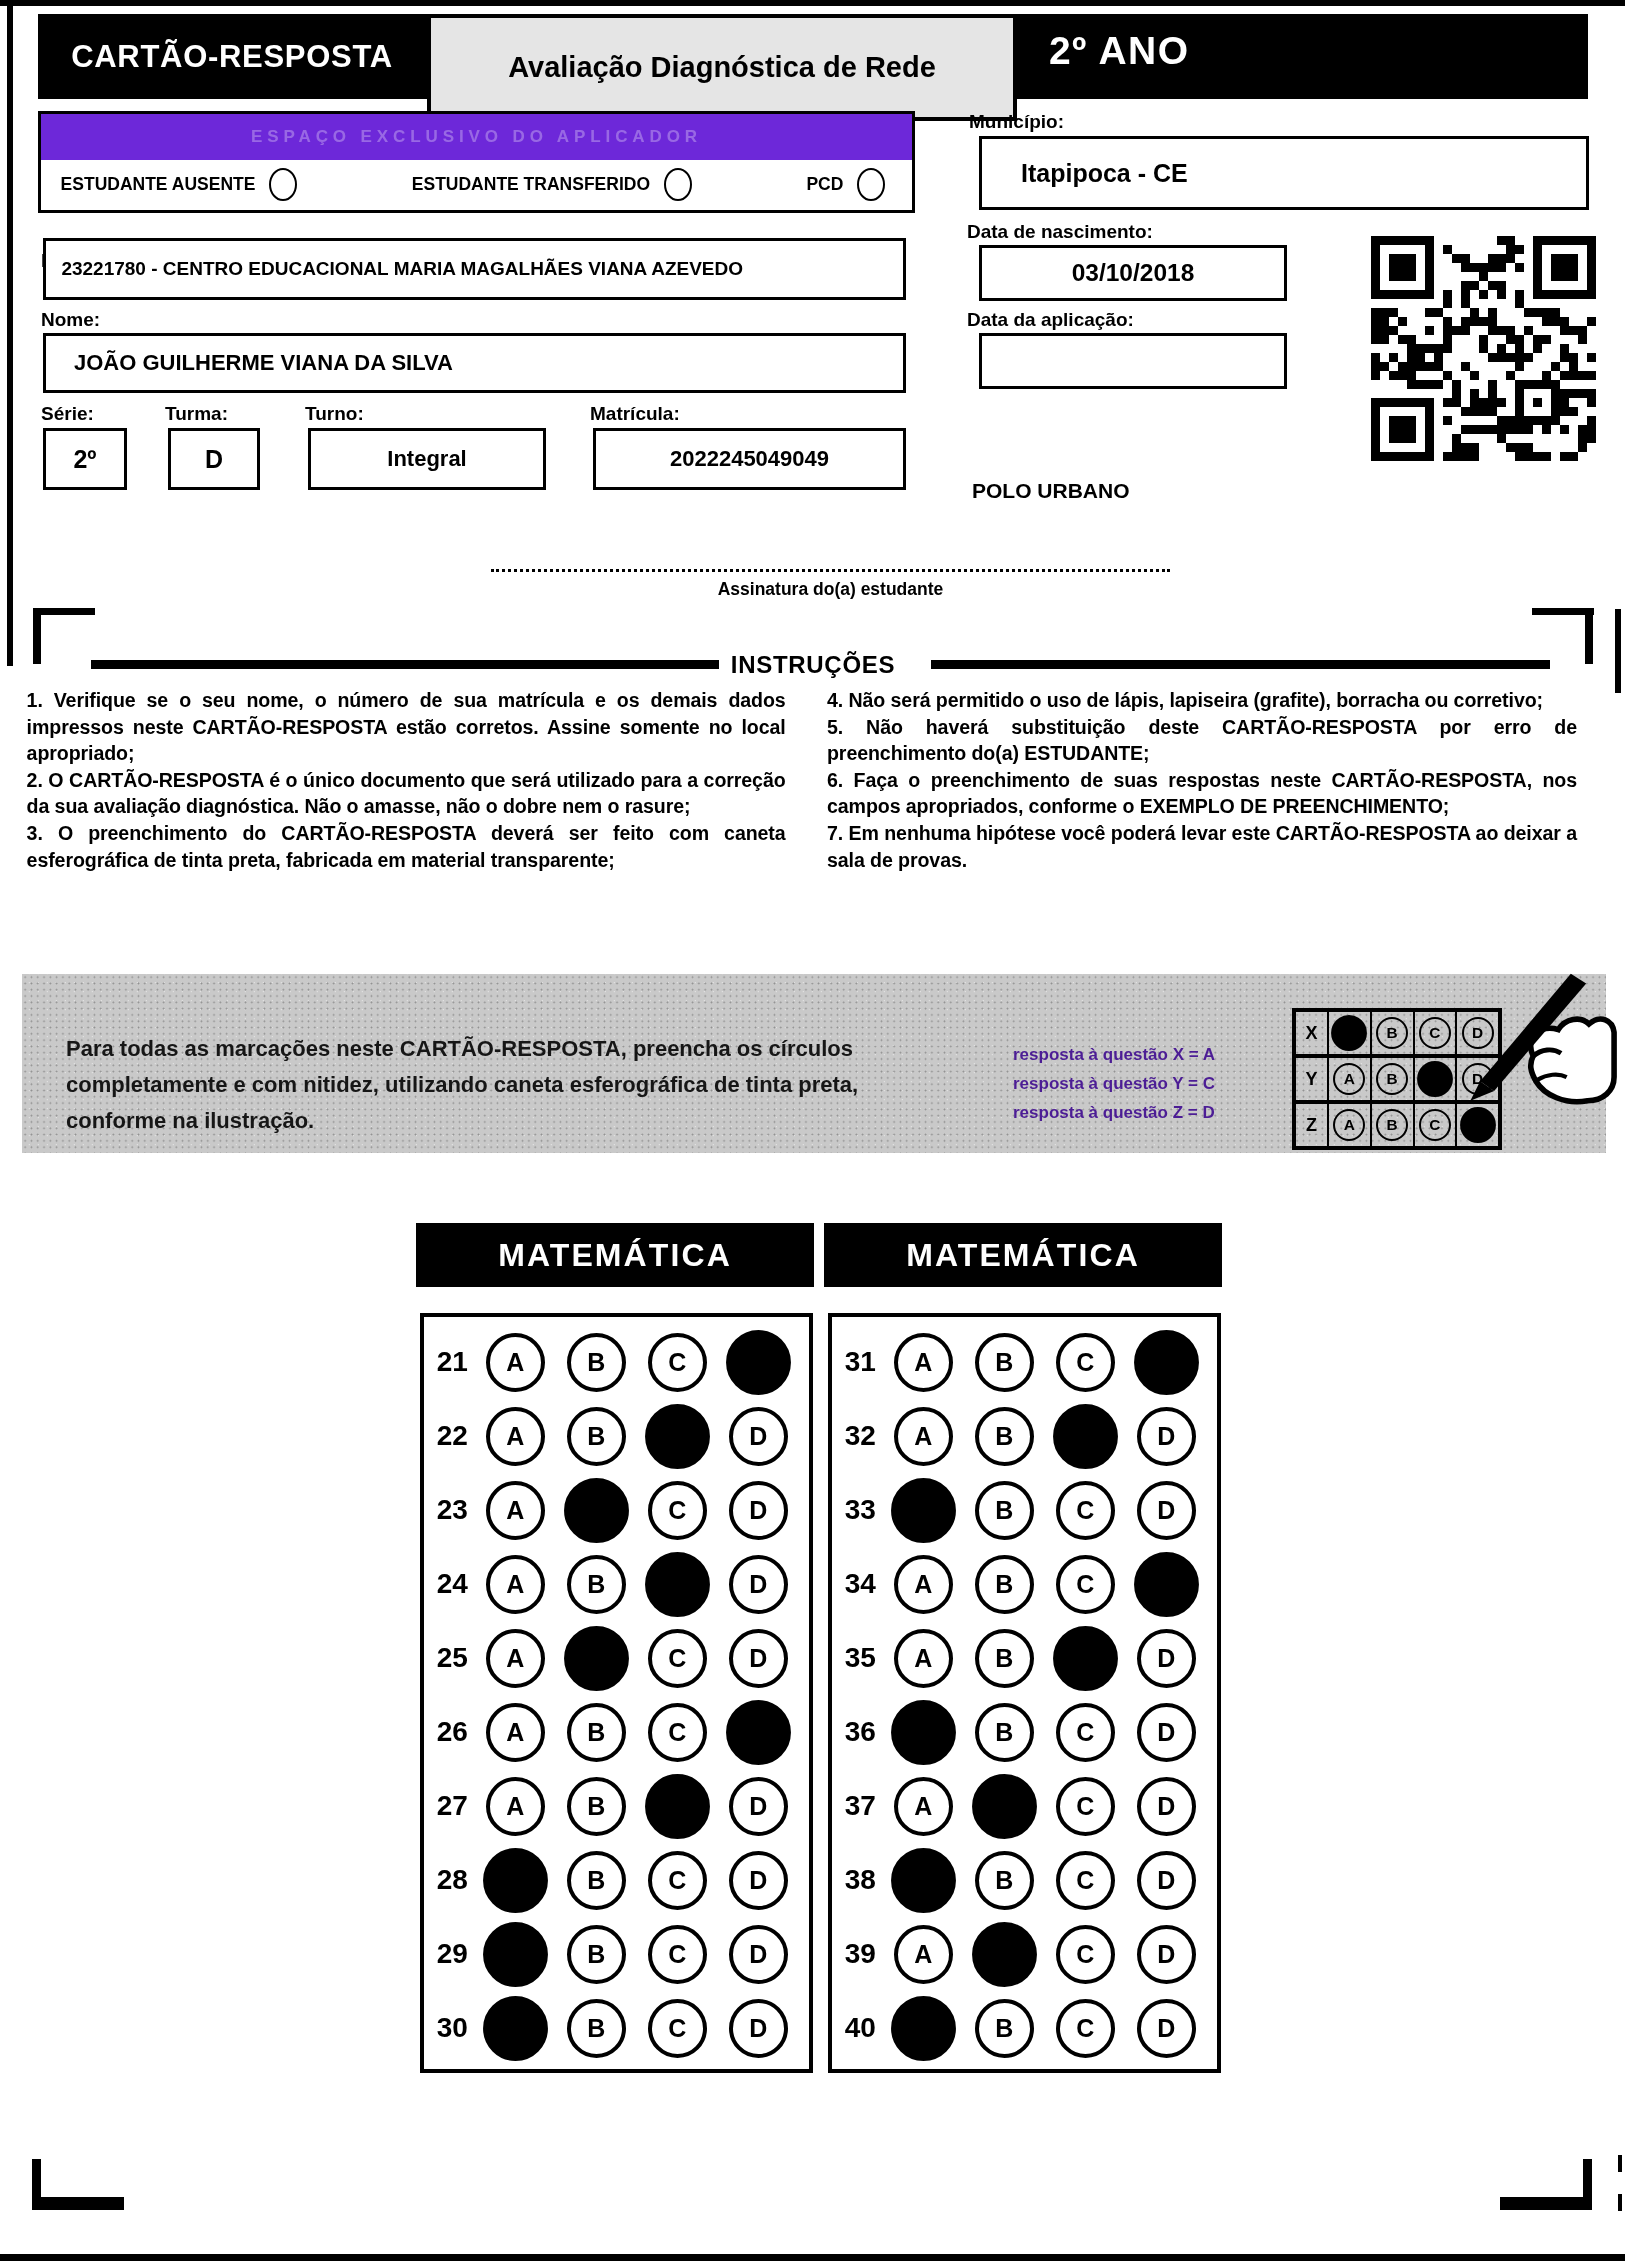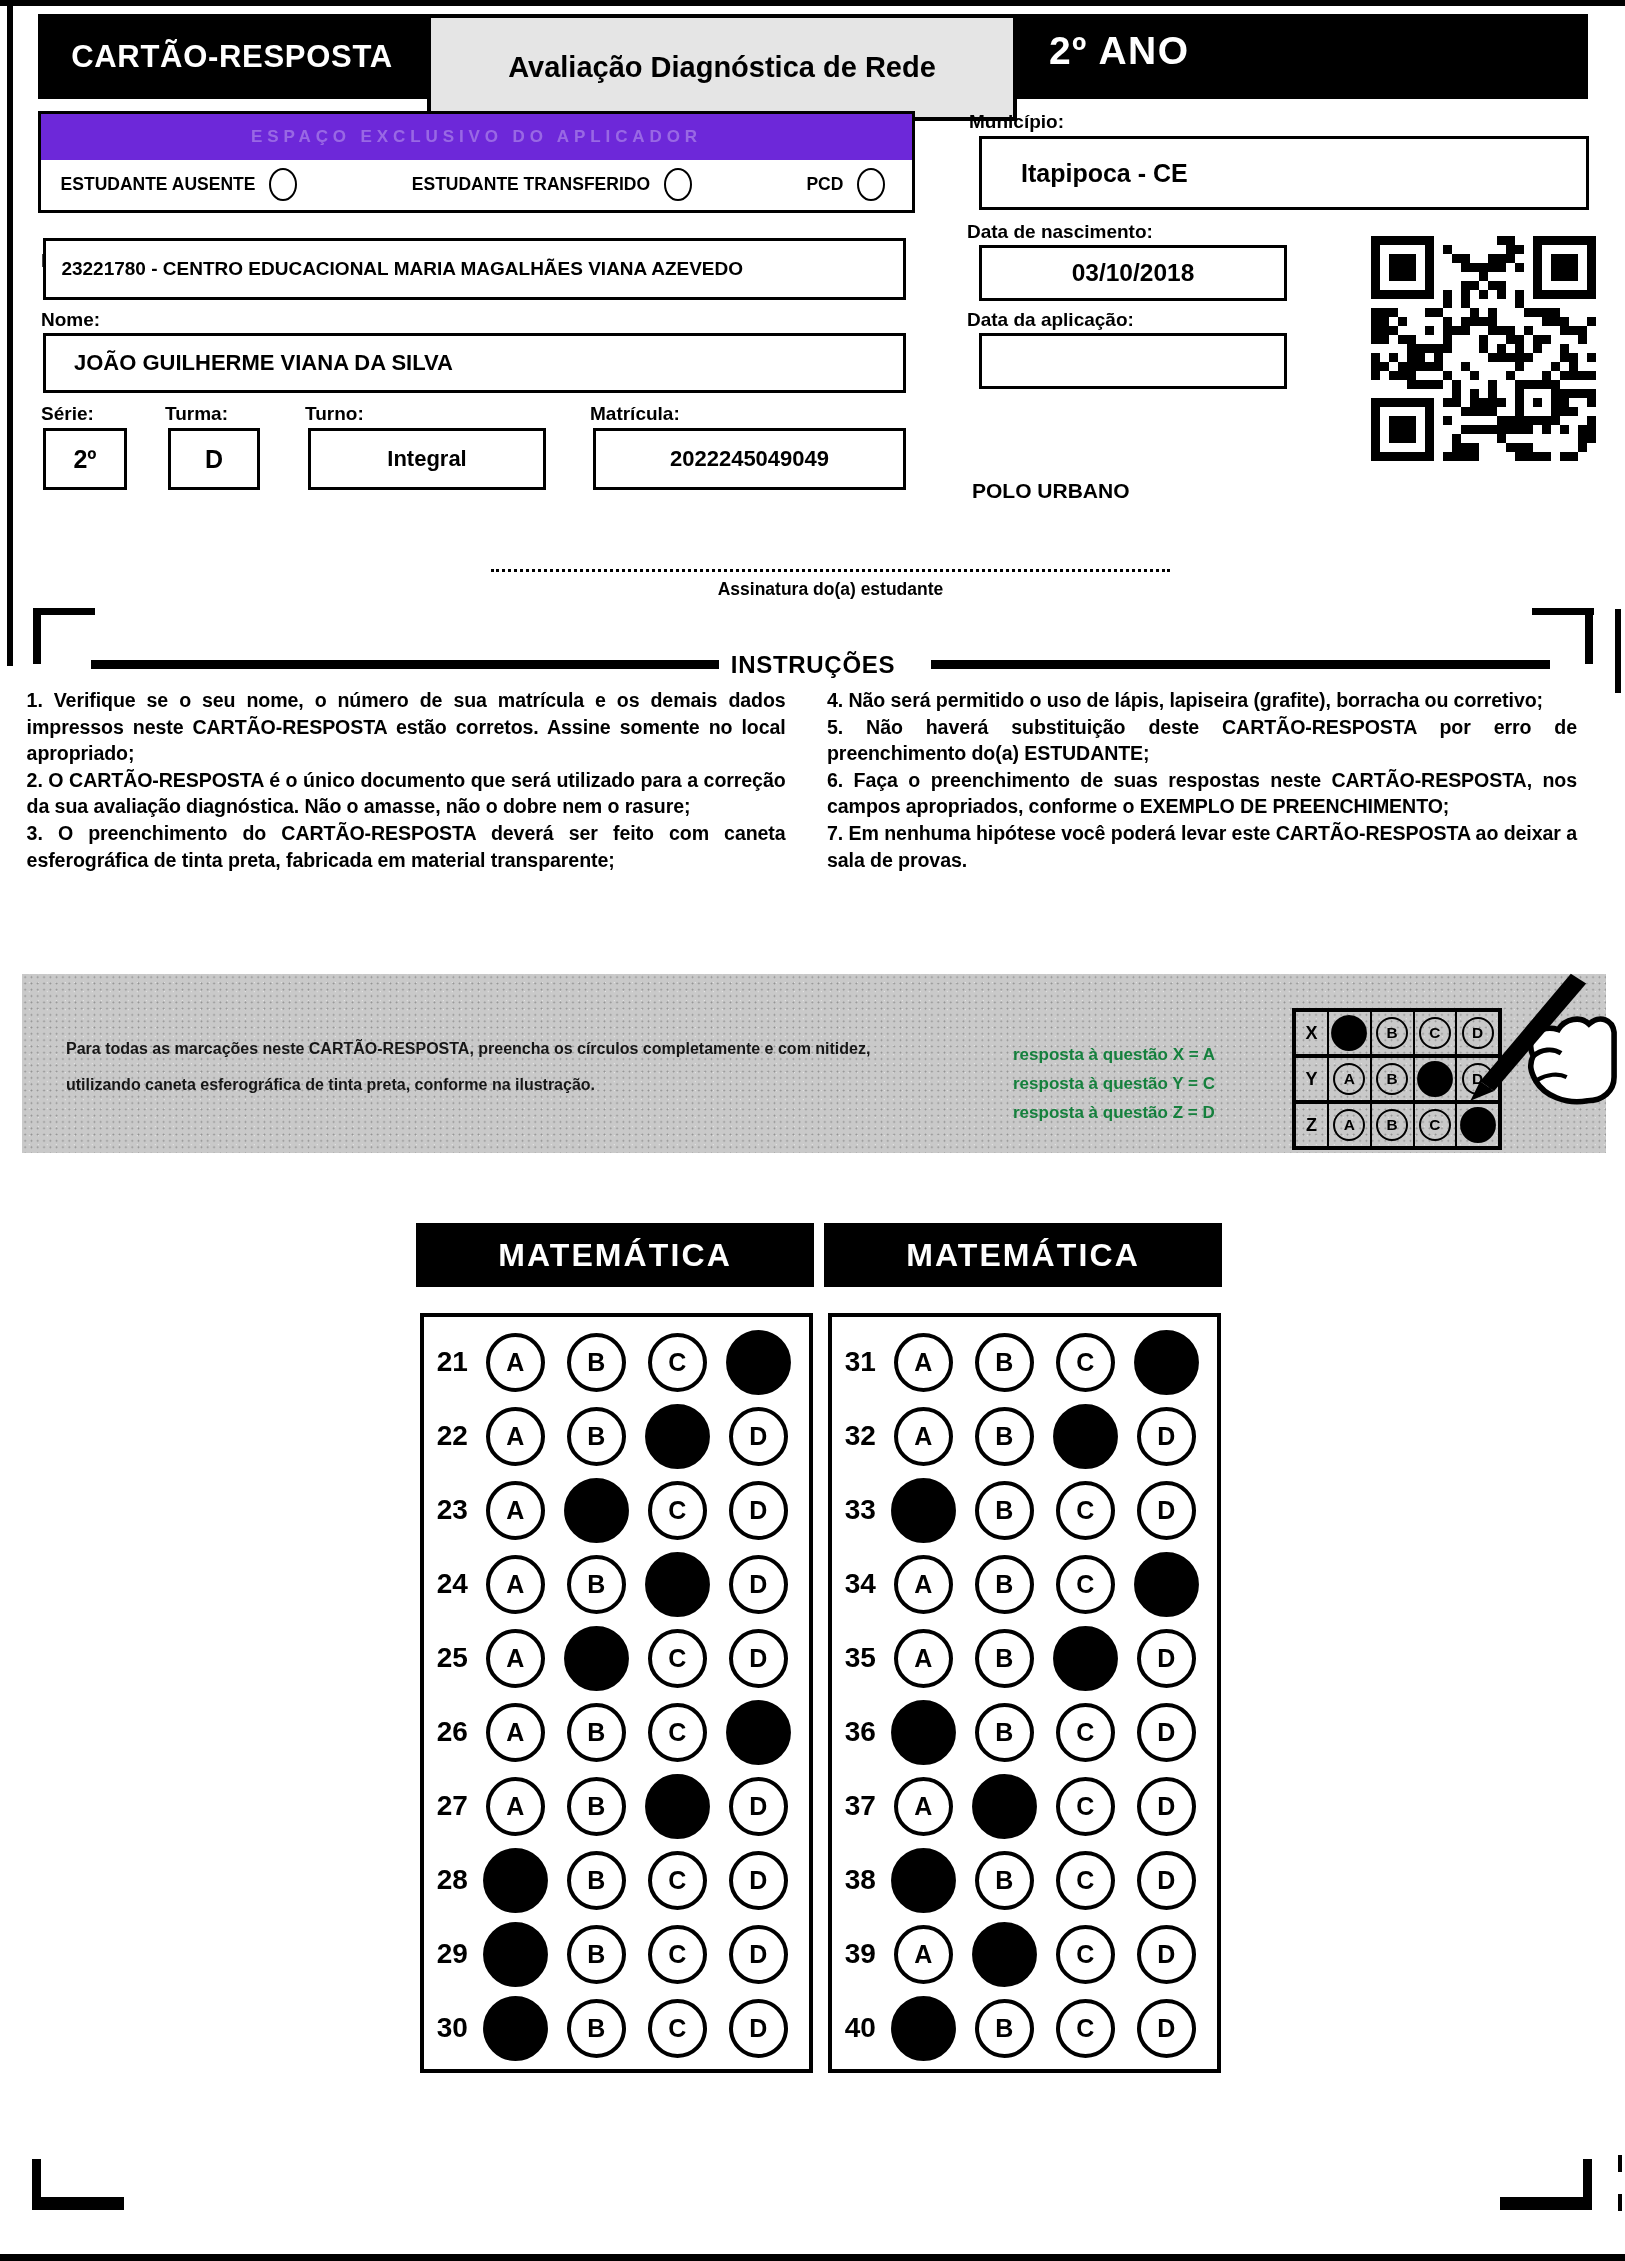--- a/index.html
+++ b/index.html
@@ -29,22 +29,22 @@
   
   .ititle{left:708px;top:651px;width:210px;text-align:center;font-size:24px;font-weight:700;letter-spacing:0.7px;}
   .iline{height:9px;background:#000;top:660px;}
   .instr p{margin:0;font-size:19.6px;line-height:26.6px;font-weight:700;text-align:justify;letter-spacing:-0.1px;}
   
   .ck{background:#000;}
   
   .band{left:22px;top:974px;width:1584px;height:179px;background-color:#c9c9c9;
     background-image:radial-gradient(#8f8f8f 0.8px, transparent 1px),radial-gradient(#ececec 0.8px, transparent 1px);
     background-size:6.3px 6.3px,9px 9px;background-position:0 0,2.8px 4.2px;}
-  .band-text{left:66px;top:1031px;width:826px;font-size:16px;line-height:36px;font-weight:700;color:#161616;}
-  .legend{left:1013px;top:1040px;width:231px;font-size:17px;line-height:29px;font-weight:700;color:#15803d;white-space:nowrap;}
+  .band-text{left:66px;top:1031px;width:826px;font-size:22px;line-height:36px;font-weight:700;color:#161616;}
+  .legend{left:1013px;top:1040px;width:231px;font-size:17px;line-height:29px;font-weight:700;color:#4c1d95;white-space:nowrap;}
   .exgrid{left:1292px;top:1008px;width:210px;border:4.9px solid #000;}
   .exrow{display:flex;align-items:center;height:42px;border-bottom:4.9px solid #000;}
   .exrow:last-child{border-bottom:none;}
   .exlab{width:31px;text-align:center;font-size:18px;font-weight:700;}
   .ecell{flex:1;height:100%;display:flex;align-items:center;justify-content:center;border-left:2.1px solid #000;}
   .ebub{box-sizing:border-box;width:32px;height:32px;border:2.8px solid #000;border-radius:50%;display:flex;align-items:center;justify-content:center;font-size:15.4px;font-weight:700;}
   .ebub.filled{background:#000;transform:scale(1.12);}
   .ebub.filled i{visibility:hidden;}
   .ebub i{font-style:normal;}
   

